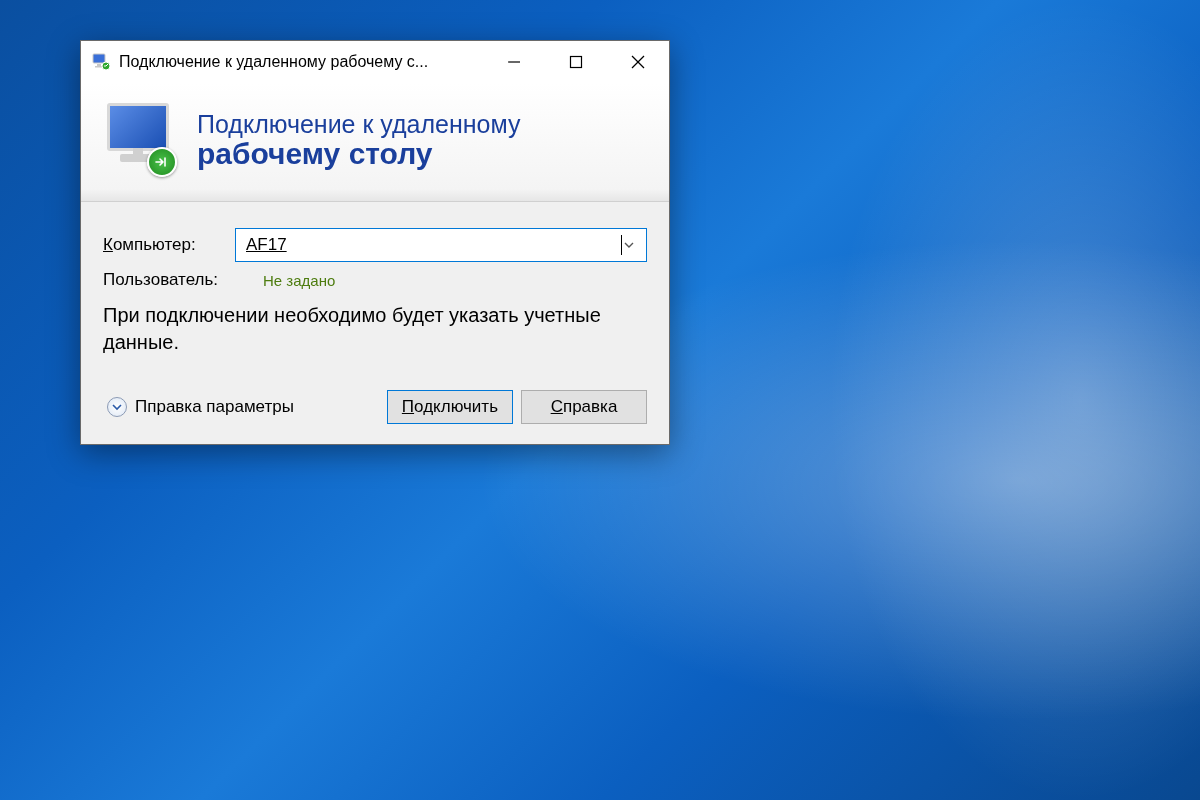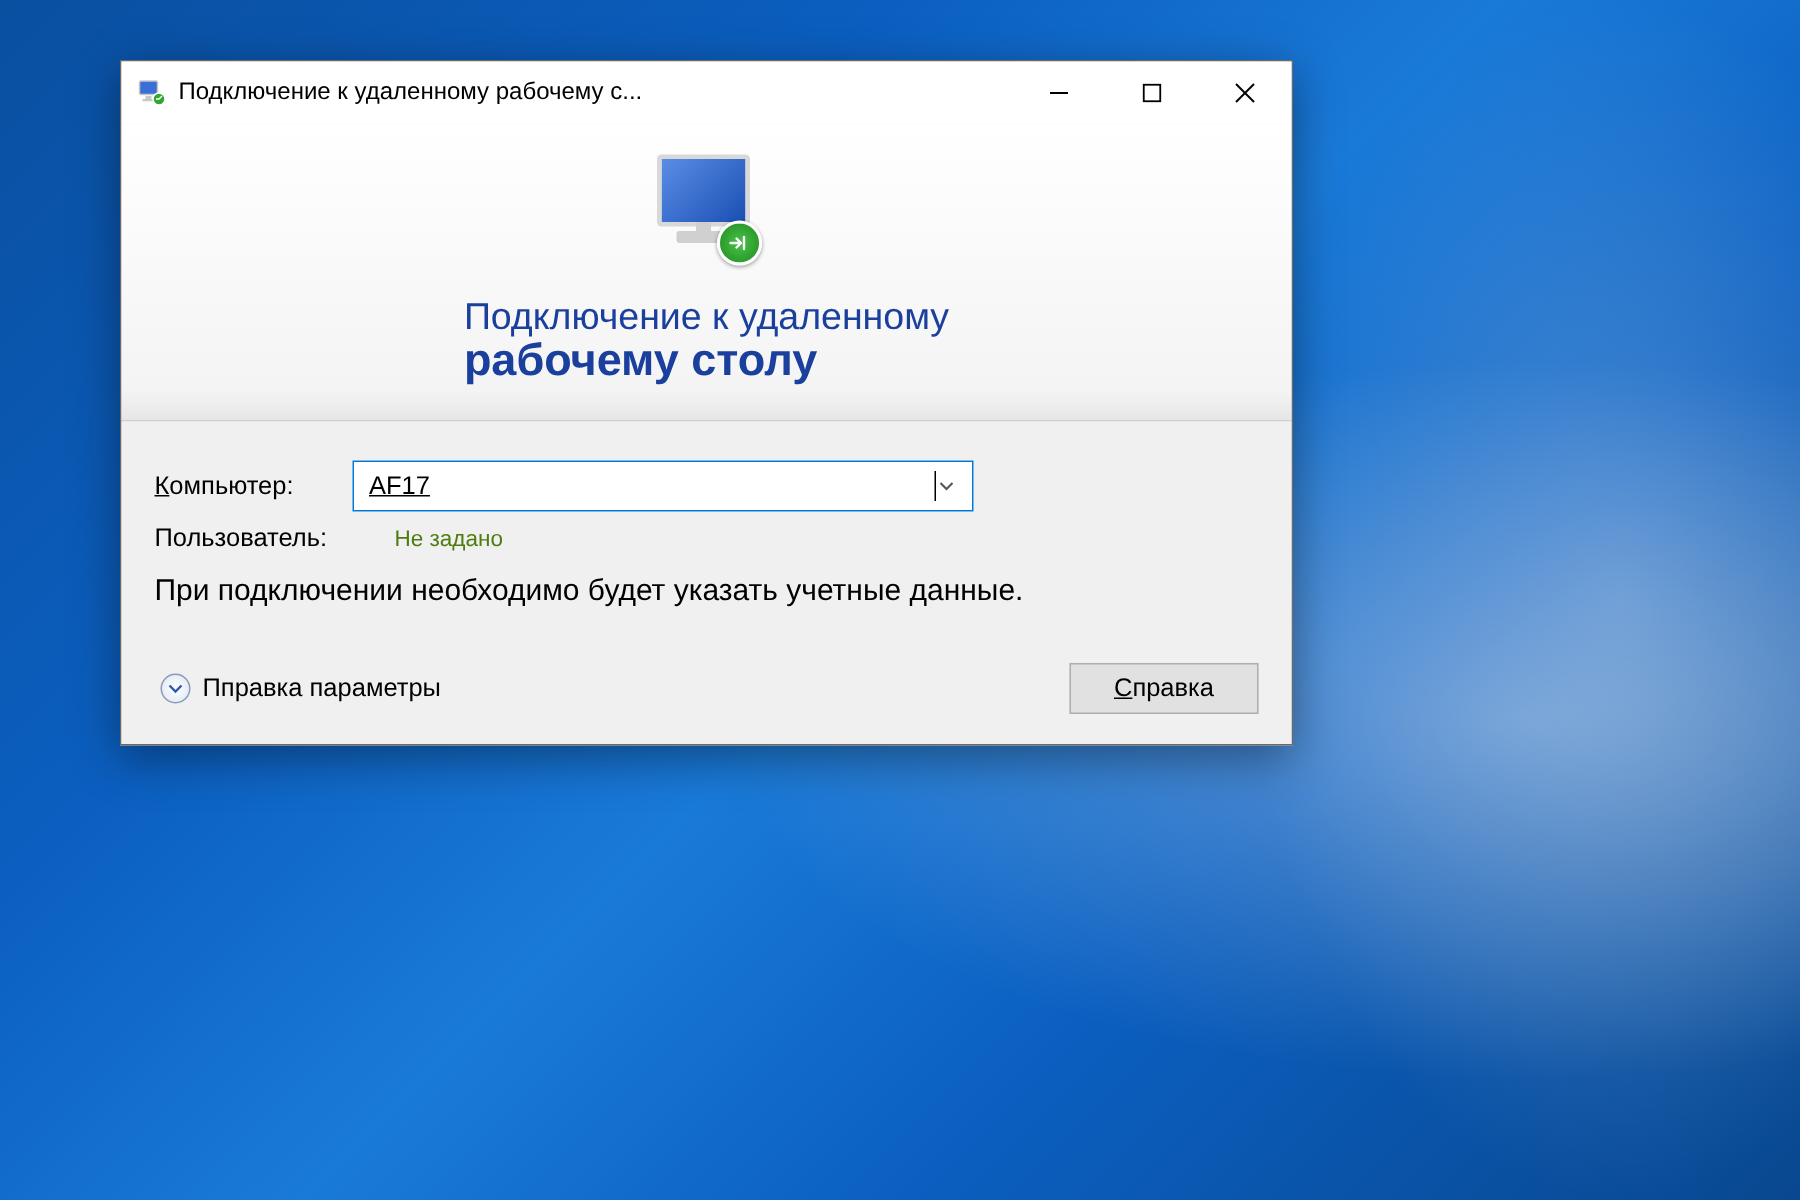--- a/index.html
+++ b/index.html
@@ -18,21 +18,21 @@
       inset: 0;
       background:
         radial-gradient(ellipse 900px 400px at 85% 60%, rgba(255,255,255,0.35), transparent 60%),
         radial-gradient(ellipse 500px 800px at 90% 50%, rgba(255,255,255,0.25), transparent 50%);
       pointer-events: none;
     }
     .window {
       position: absolute;
       left: 80px;
       top: 40px;
-      width: 782px;
+      width: 590px;
       background: #f0f0f0;
       border: 1px solid #6a6a6a;
       box-shadow: 0 8px 30px rgba(0,0,0,0.4);
     }
     
     .titlebar {
       height: 42px;
       background: #ffffff;
       display: flex;
       align-items: center;
@@ -70,21 +70,20 @@
     }
     .win-btn svg { display: block; }
     
     .banner {
       background: linear-gradient(#ffffff, #f4f4f4 90%, #e6e6e6 100%);
       border-bottom: 1px solid #d0d0d0;
       padding: 18px 20px 22px 20px;
       display: flex;
       align-items: center;
       gap: 18px;
-      flex-direction: column;
     }
     .banner-icon {
       width: 78px; height: 78px;
       position: relative;
     }
     .monitor {
       position: absolute;
       left: 6px; top: 2px;
       width: 62px; height: 48px;
       background: linear-gradient(135deg, #5b8de6, #1a4fb3);
@@ -299,17 +298,18 @@
     <div class="footer">
       <button class="expand-btn">
         <span class="expand-icon">
           <svg width="12" height="12">
               <path d="M2 4 l4 4 l4 -4" fill="none" stroke="#2a5aa8" stroke-width="1.6"></path>
             </svg>
         </span>
         <span><span class="ul">П</span><span>правка параметры</span></span>
       </button>
       <div class="spacer"></div>
+      <button class="btn default"><span class="ul">П</span><span>одключить</span></button>
       <button class="btn"><span class="ul">С</span><span>правка</span></button>
     </div>
 
   </div>
 </div>
 
 </body></html>

